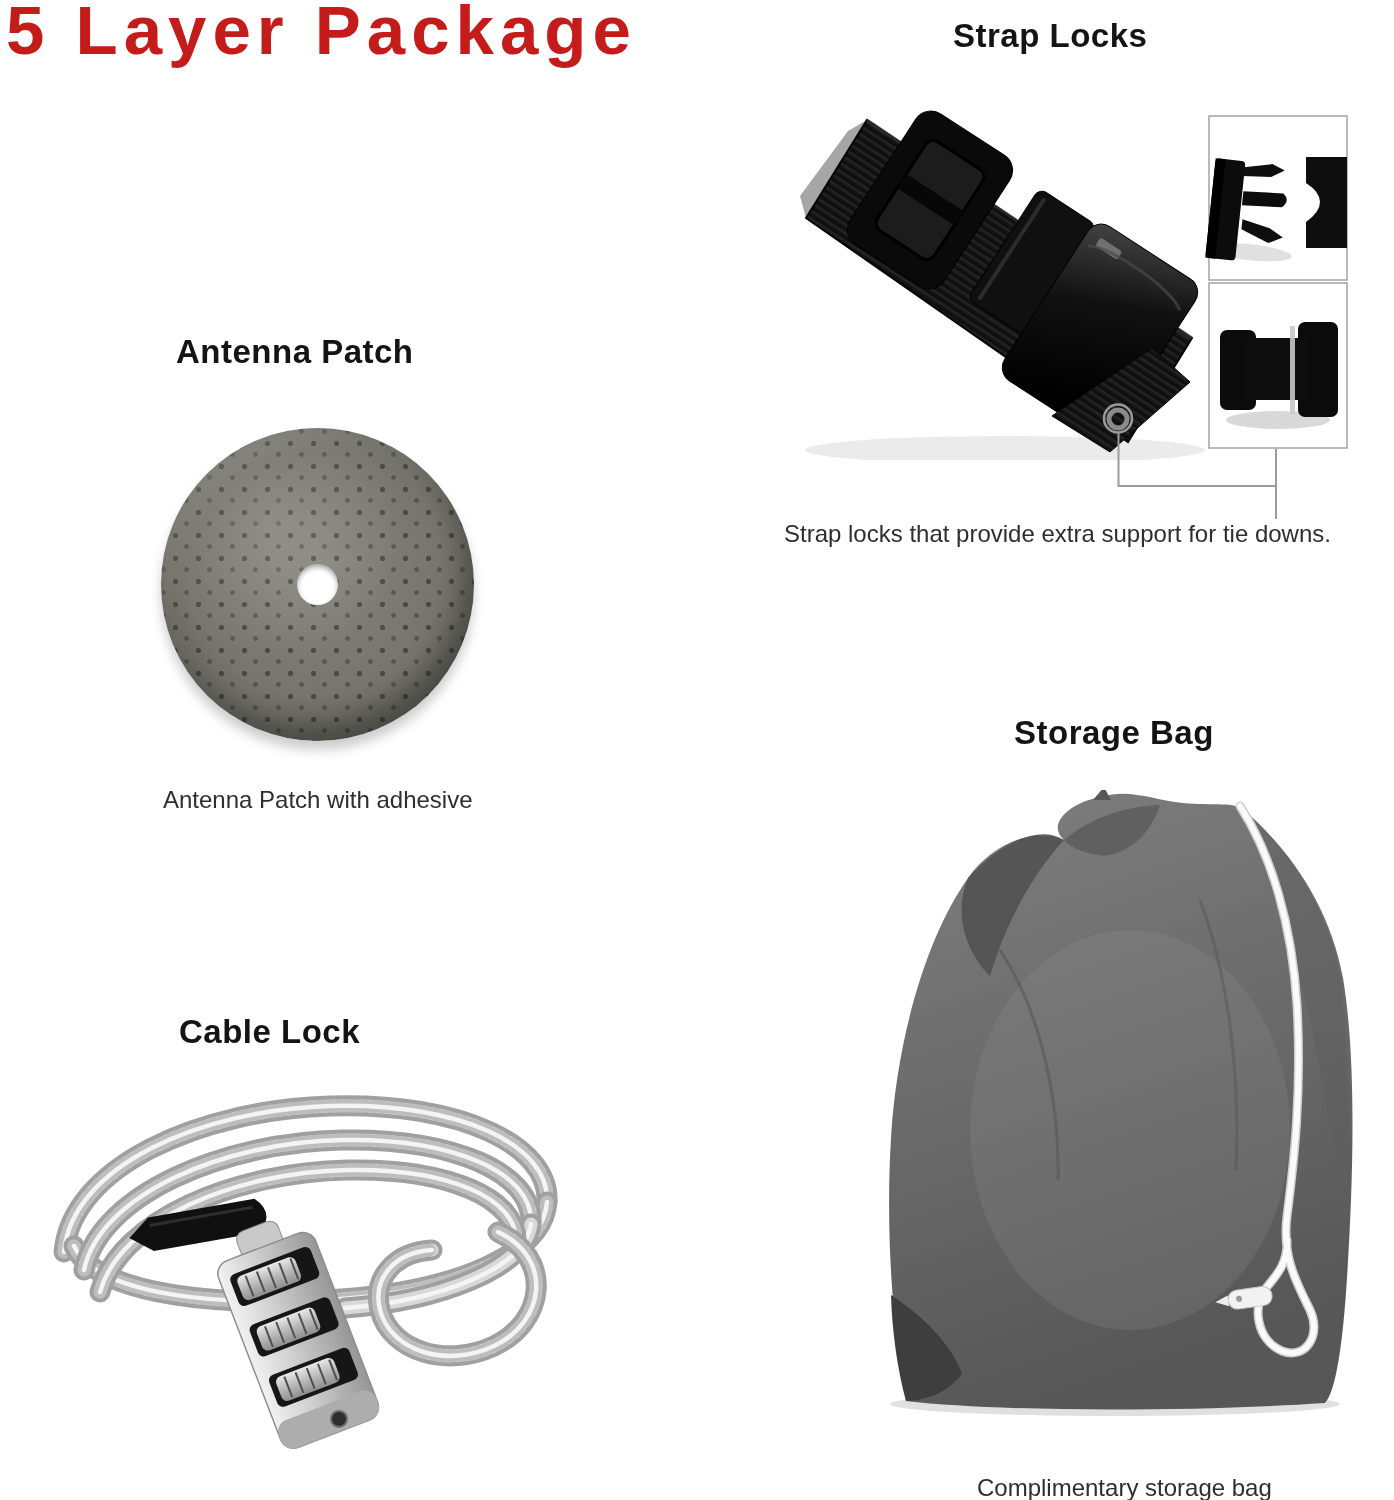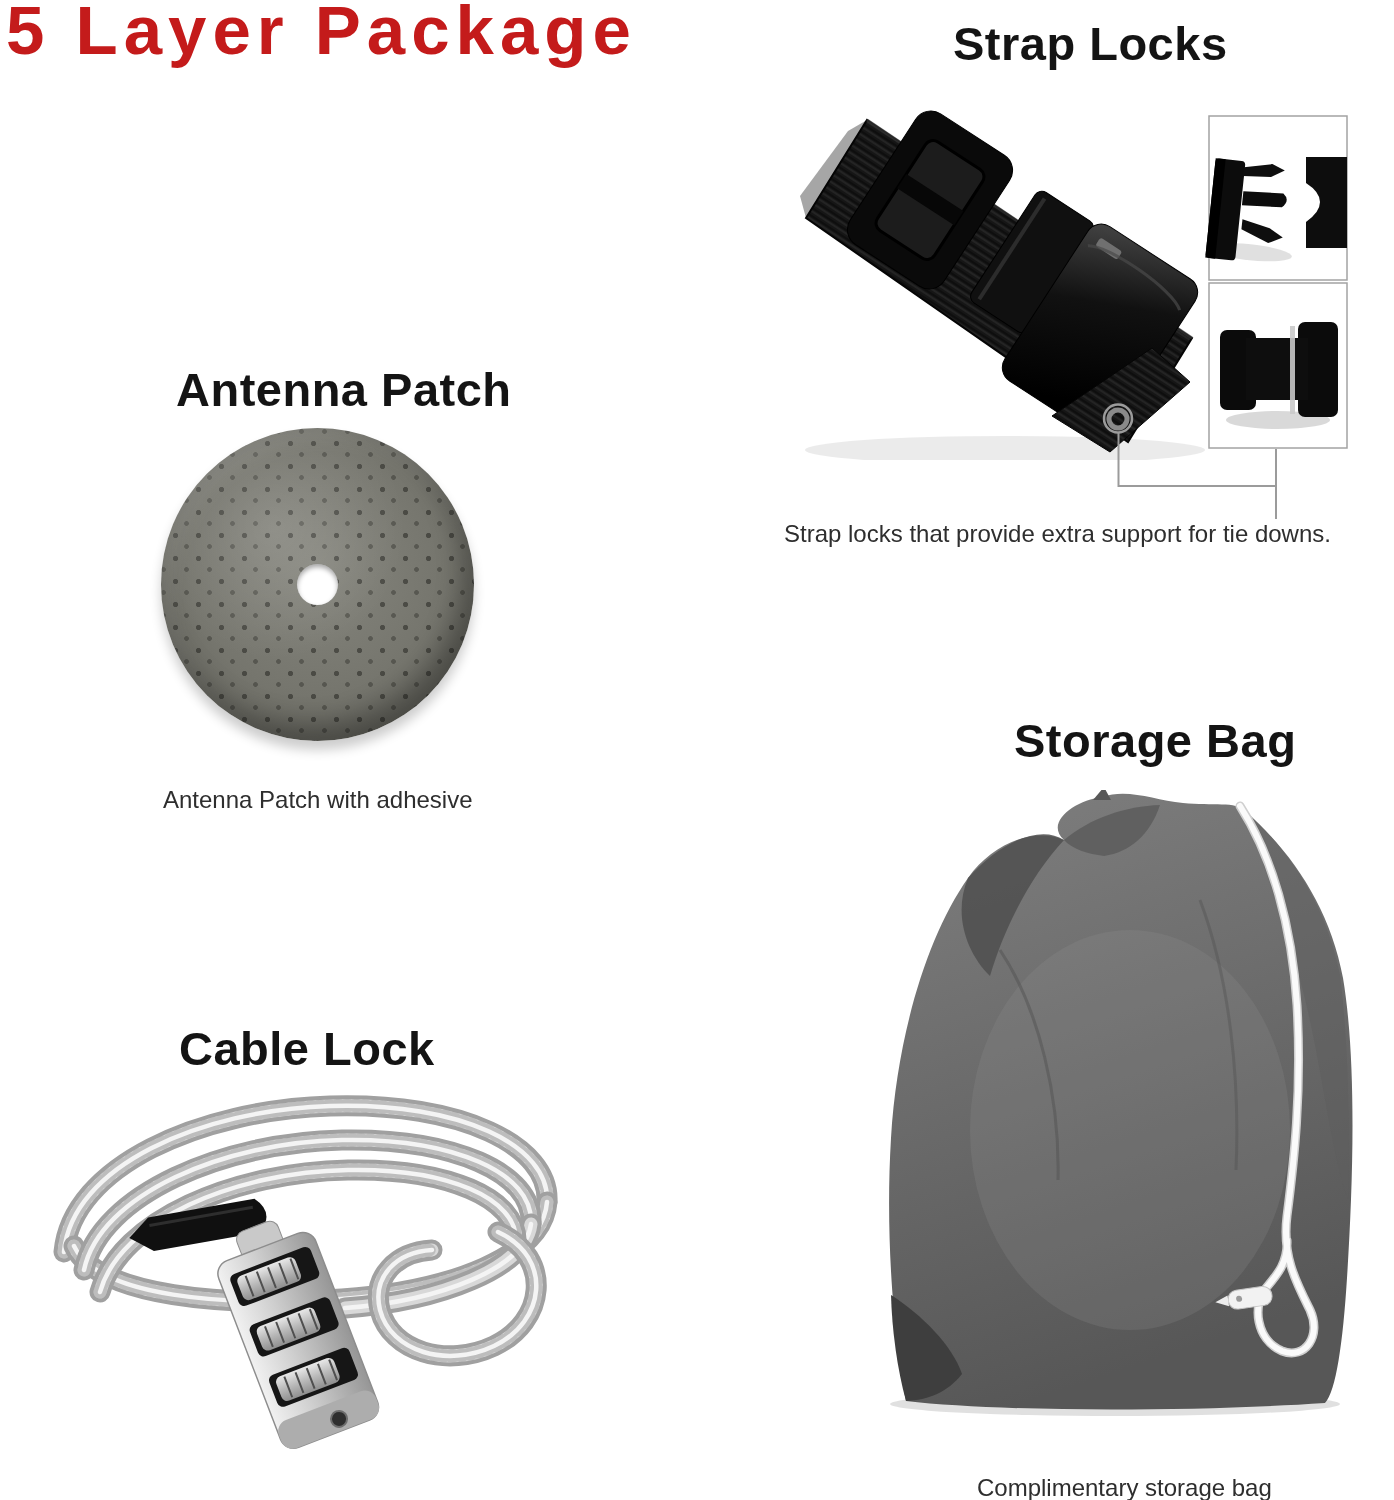--- a/index.html
+++ b/index.html
@@ -6,26 +6,26 @@
   .canvas{
     position:relative;width:1394px;height:1500px;overflow:hidden;background:#ffffff;
     font-family:"Liberation Sans","DejaVu Sans",sans-serif;
   }
   .title{
     position:absolute;left:6px;top:-7px;
     font-size:69px;font-weight:bold;line-height:1.1;letter-spacing:6px;
     color:#c41b1b;white-space:nowrap;
   }
   .heading{
-    position:absolute;font-size:47px;font-weight:bold;line-height:1.1;
+    position:absolute;font-size:33px;font-weight:bold;line-height:1.1;
     color:#141414;white-space:nowrap;letter-spacing:0.5px;
   }
   .h-strap{left:953px;top:18px;}
-  .h-antenna{left:176px;top:334px;margin-top:30px;}
-  .h-cable{left:179px;top:1014px;margin-top:9px;}
+  .h-antenna{left:176px;top:334px;}
+  .h-cable{left:179px;top:1014px;}
   .h-storage{left:1014px;top:715px;}
   .caption{
     position:absolute;font-size:24px;font-weight:normal;line-height:1.2;
     color:#2e2e2e;white-space:nowrap;
   }
   .c-strap{left:784px;top:520px;}
   .c-antenna{left:163px;top:786px;}
   .c-cable{left:110px;top:1471px;}
   .c-storage{left:977px;top:1445px;line-height:26.5px;margin-top:30px;}
   .photo{position:absolute;}

